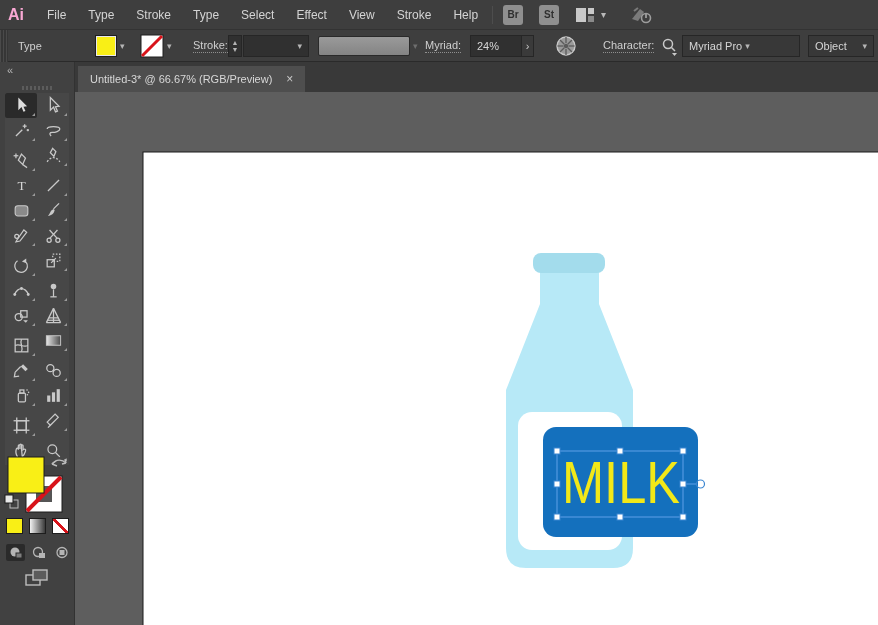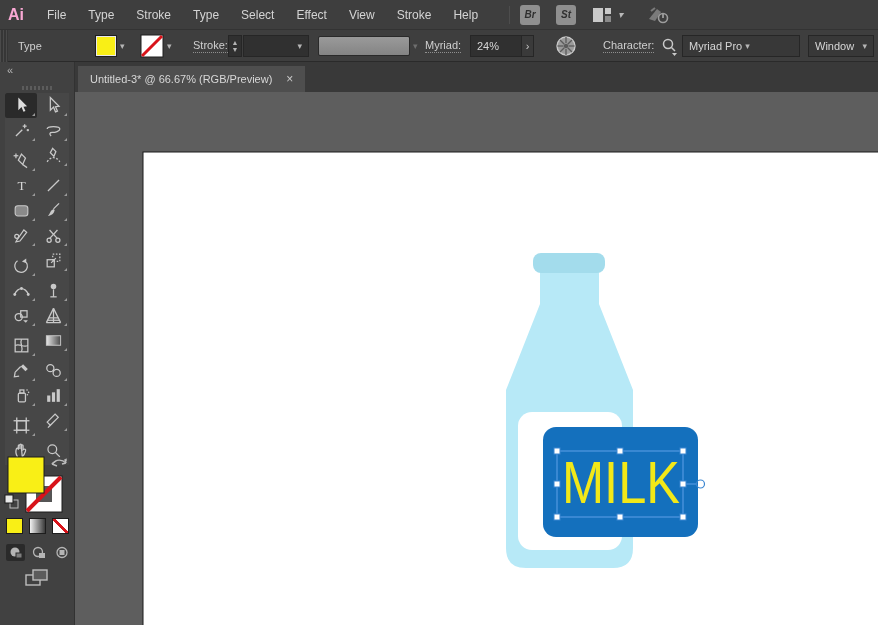--- a/index.html
+++ b/index.html
@@ -5,21 +5,21 @@
   * { margin:0; padding:0; box-sizing:border-box; }
   html,body { width:878px; height:625px; overflow:hidden; background:#3e3e3e;
     font-family:"Liberation Sans", sans-serif; -webkit-font-smoothing:antialiased; }
 
   
   .menubar { position:absolute; left:0; top:0; width:878px; height:30px; background:#3e3e3e;
     display:flex; align-items:center; border-bottom:1px solid #333; }
   .ai-logo { color:#f9a8d4; font-weight:bold; font-size:16px; margin:0 14px 0 8px; letter-spacing:0; }
   .menu-items { display:flex; align-items:center; }
   .menu-item { color:#d4d4d4; font-size:12px; padding:0 9px; margin-right:4px; cursor:default; }
-  .mb-right { display:flex; align-items:center; margin-left:18px;font-style:italic; }
+  .mb-right { display:flex; align-items:center; margin-left:1px; }
   .mb-sep { width:1px; height:18px; background:#4d4d4d; margin-right:10px; }
   .sq-btn { width:20px; height:20px; background:#8f8f8f; color:#2f2f2f; border-radius:3px;
     font-size:10px; font-weight:bold; display:flex; align-items:center; justify-content:center; margin-right:16px; }
   .ws-icon { width:20px; height:16px; margin-right:6px; }
   .mb-chev { color:#b9b9b9; font-size:10px; margin-right:22px; }
   .touch-icon { width:26px; height:20px; opacity:.75; }
 
   
   .controlbar { position:absolute; left:0; top:30px; width:878px; height:32px; background:#3e3e3e;
     border-bottom:1px solid #2a2a2a; color:#cfcfcf; font-size:11px; }
@@ -180,21 +180,21 @@
     <path d="M12 23 L17 23 L14.5 26 Z" fill="#c9c9c9"></path>
   </svg>
   <div class="cb" style="left:682px">
     <div class="field" style="width:118px; background:#383838; ">
       <span>Myriad Pro</span>
       <span class="chev">▾</span>
     </div>
   </div>
   <div class="cb" style="left:808px">
     <div class="field" style="width:66px; background:#383838; justify-content:space-between">
-      <span>Window</span>
+      <span>Object</span>
       <span class="chev">▾</span>
     </div>
   </div>
 </div>
 
 <div class="toolpanel">
   <div class="collapse">«</div>
   <div class="grip-dots"></div>
   <div class="tools-grid">
       <div class="tool active">

